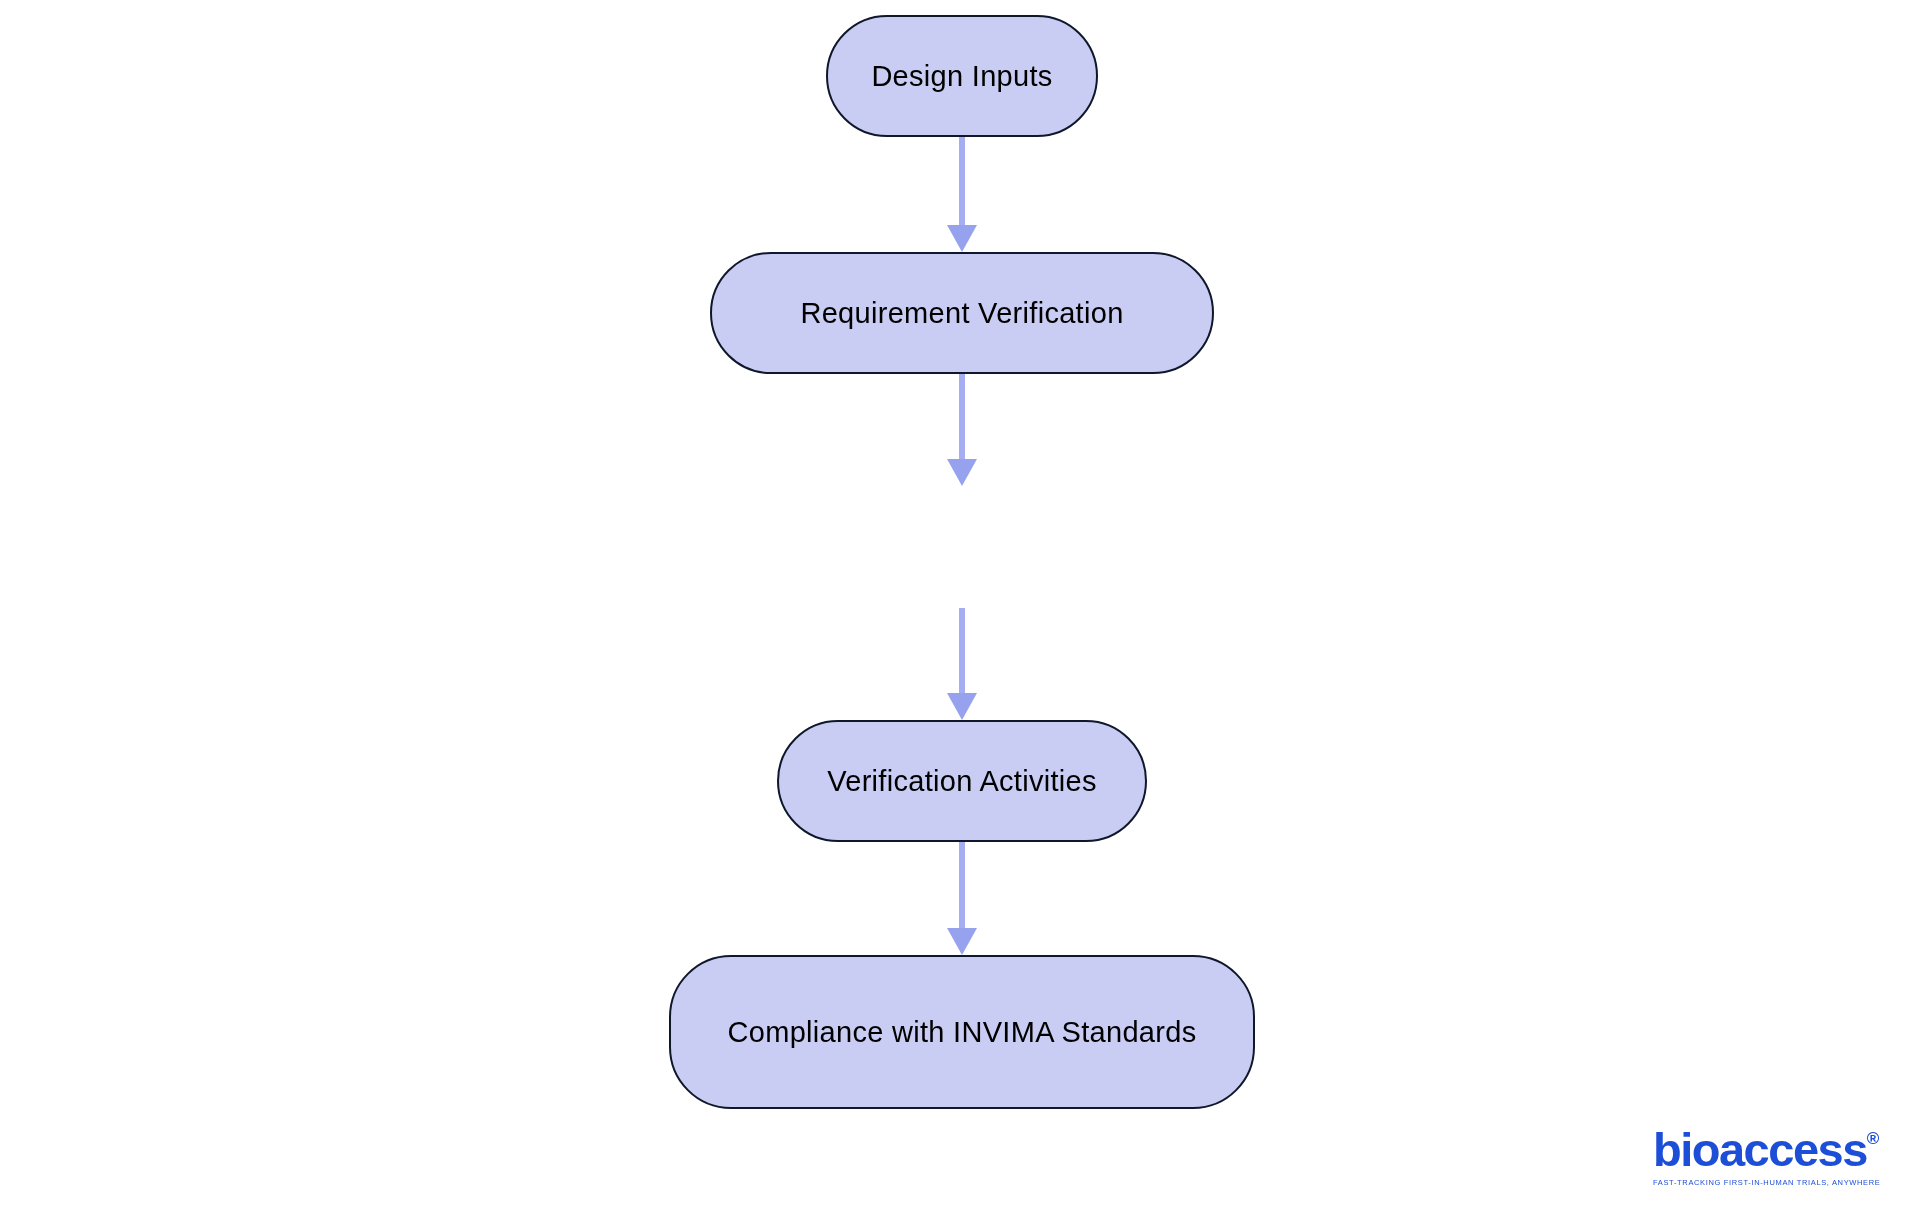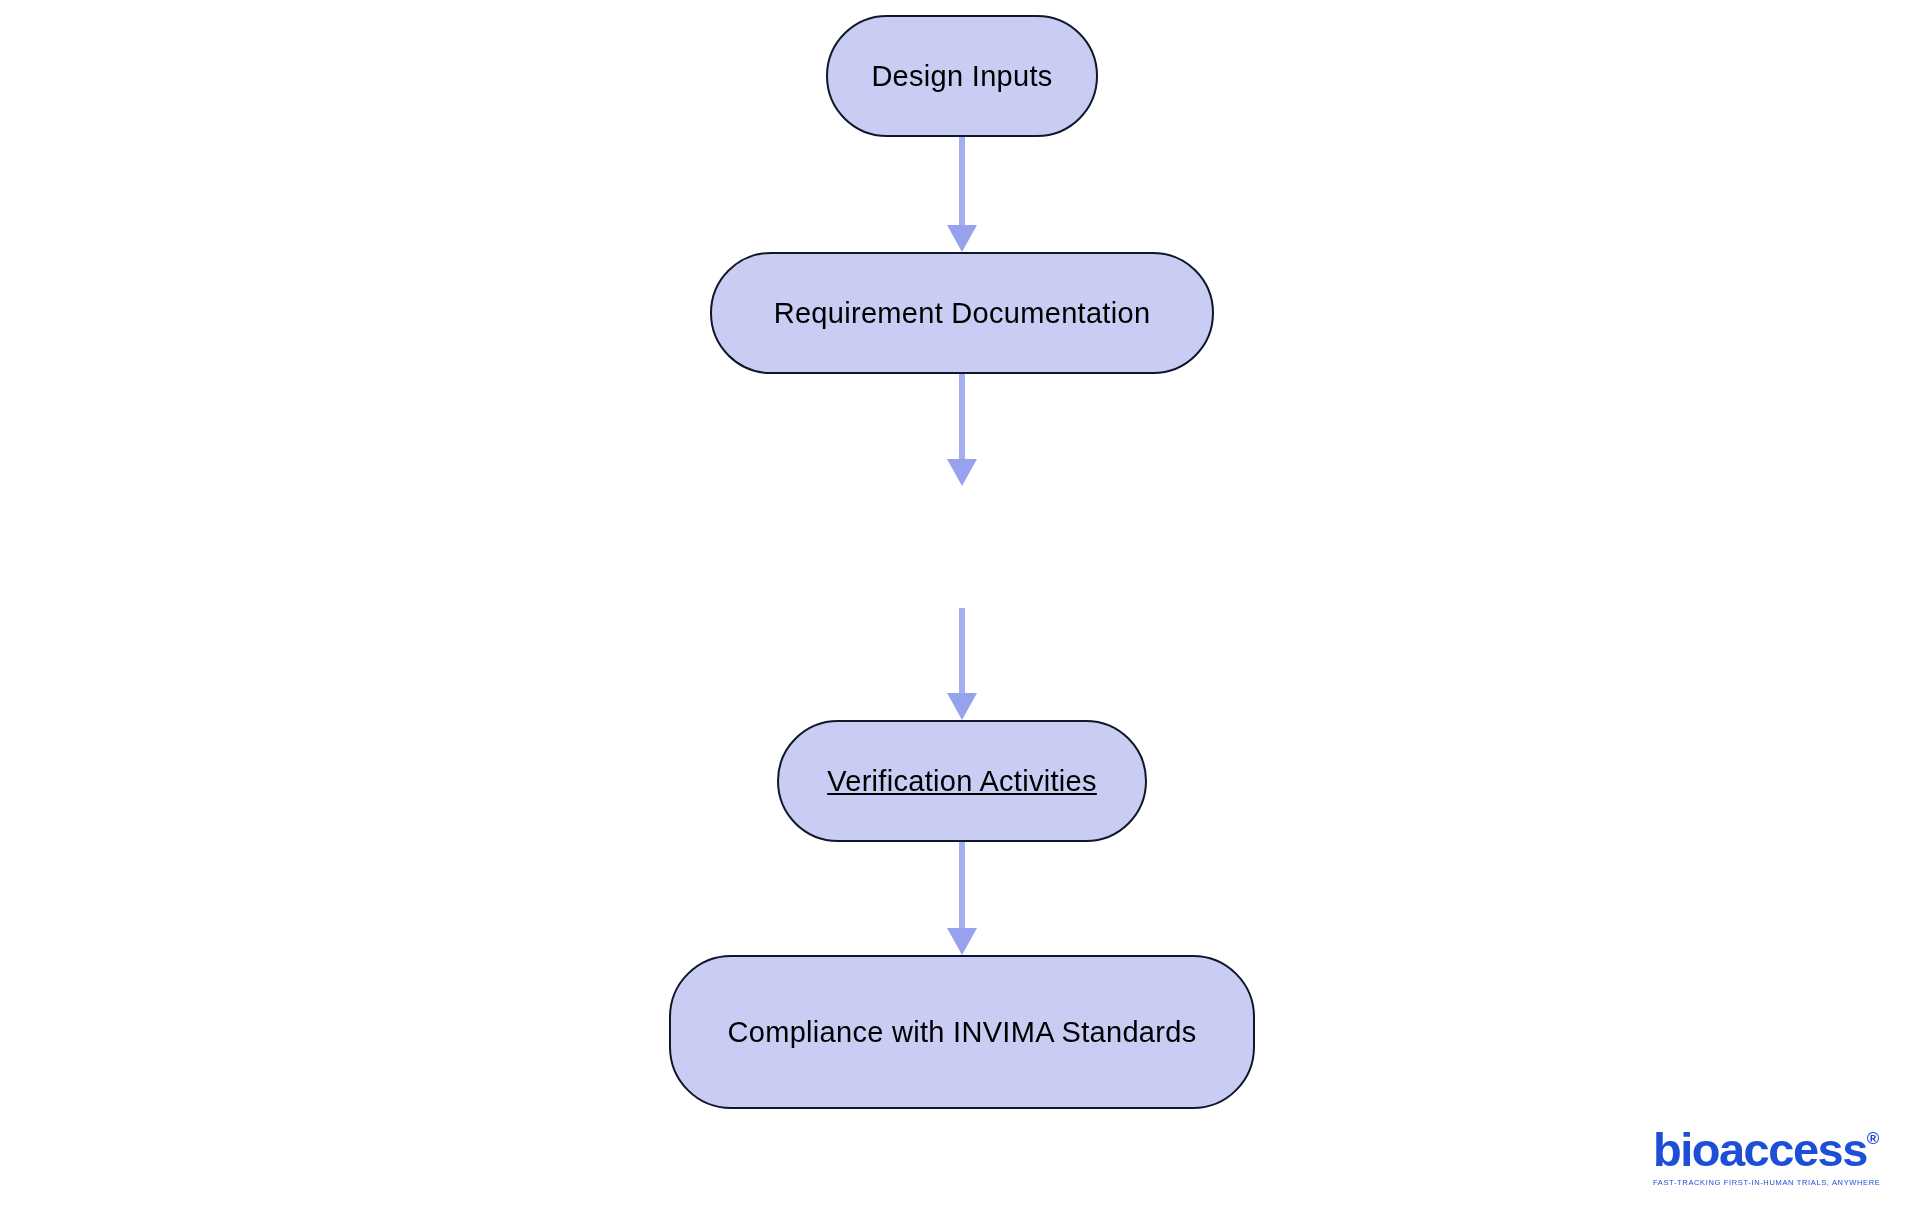--- a/index.html
+++ b/index.html
@@ -28,21 +28,21 @@
     color: #000000;
     font-size: 29px;
     font-weight: 500;
     letter-spacing: 0.3px;
     white-space: nowrap;
     text-align: right;
   }
   .n1 { left: 826px; top:  15px; width: 272px; height: 122px; }
   .n2 { left: 710px; top: 252px; width: 504px; height: 122px; }
   .n3 { left: 775px; top: 486px; width: 374px; height: 122px; }
-  .n4 { left: 777px; top: 720px; width: 370px; height: 122px; text-decoration: underline; }
+  .n4 { left: 777px; top: 720px; width: 370px; height: 122px; }
   .n5 { left: 669px; top: 955px; width: 586px; height: 154px; }
 
   
   .arrow {
     position: absolute;
     width: 32px;
     display: flex;
     flex-direction: column;
     align-items: center;
   }
@@ -98,21 +98,21 @@
   <div class="node n1">
     <span>Design Inputs</span>
   </div>
 
   <div class="arrow a1">
     <div class="line"></div>
     <div class="head"></div>
   </div>
 
   <div class="node n2">
-    <span>Requirement Documentation</span>
+    <span>Requirement Verification</span>
   </div>
 
   <div class="arrow a2">
     <div class="line"></div>
     <div class="head"></div>
   </div>
 
 
   <div class="arrow a3">
     <div class="line"></div>

